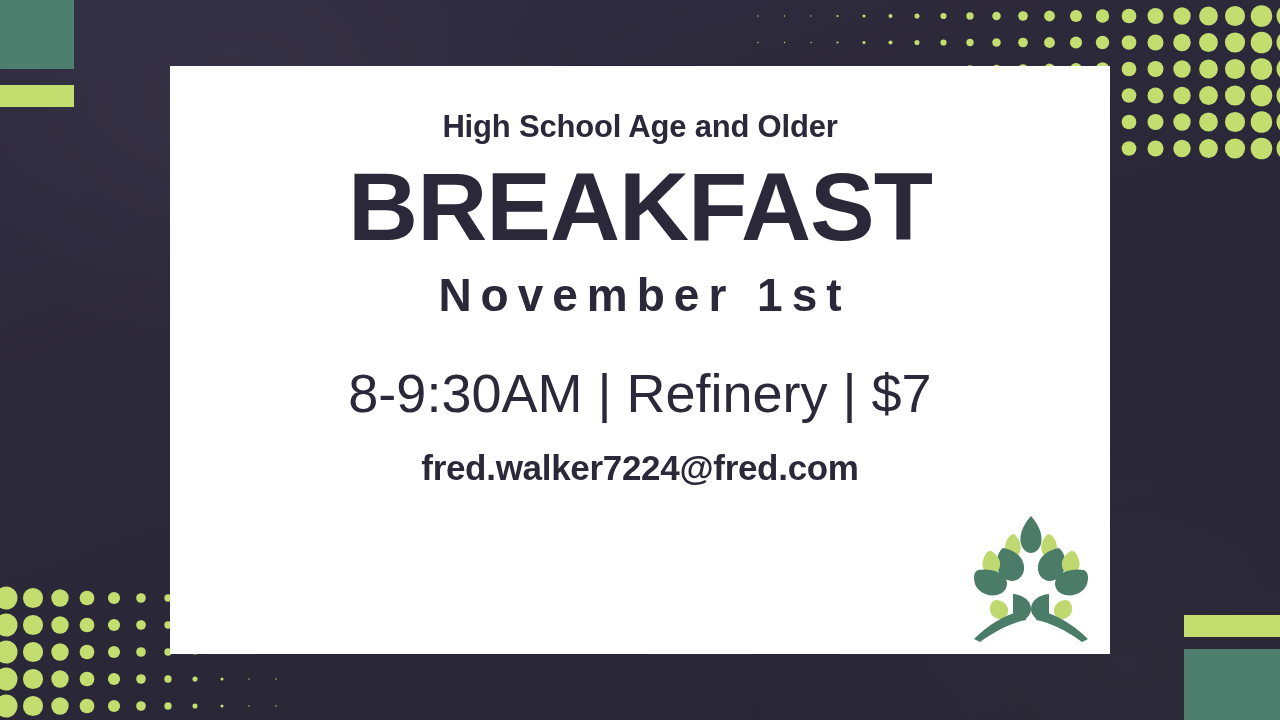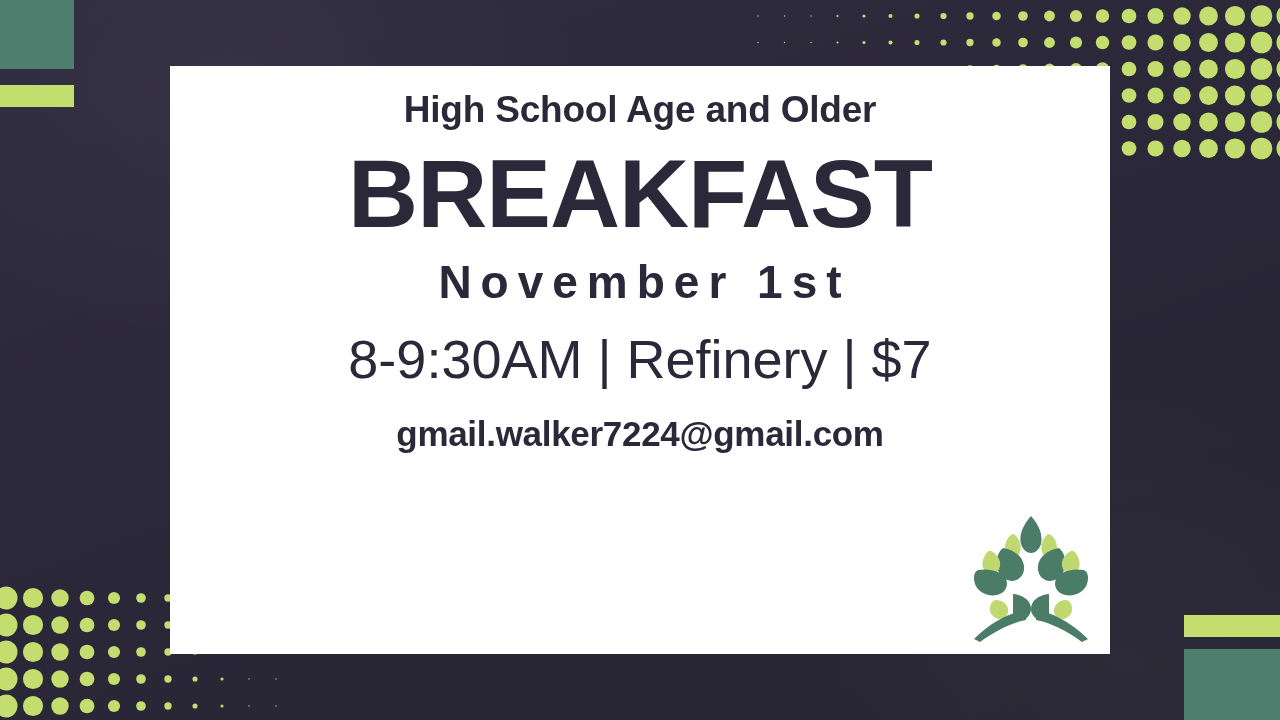--- a/index.html
+++ b/index.html
@@ -71,22 +71,22 @@
   }
   .card-inner {
     position: absolute;
     inset: 0;
     display: flex;
     flex-direction: column;
     align-items: center;
   }
 
   .eyebrow {
-    margin-top: 24px;
-    font-size: 37px;
+    margin-top: 44px;
+    font-size: 31px;
     font-weight: 700;
     letter-spacing: -0.2px;
     color: #2b2839;
     line-height: 1.1;
     text-align: center;
   }
   .headline {
     margin-top: 16px;
     font-size: 97px;
     font-weight: 700;
@@ -100,21 +100,21 @@
   .dateline {
     margin-top: 14px;
     font-size: 46px;
     font-weight: 700;
     letter-spacing: 9px;
     color: #2b2839;
     text-align: center;
     padding-left: 9px;
   }
   .detailline {
-    margin-top: 19px;
+    margin-top: 40px;
     font-size: 54px;
     font-weight: 400;
     letter-spacing: 0px;
     color: #2b2839;
     text-align: right;
   }
   .emailline {
     margin-top: 24px;
     font-size: 35px;
     font-weight: 700;
@@ -341,21 +341,21 @@
       <div class="eyebrow">High School Age and Older</div>
 
       <div class="headline">
         <span class="l2">BREAKFAST</span>
       </div>
 
       <div class="dateline">November 1st</div>
 
       <div class="detailline">8-9:30AM | Refinery | $7</div>
 
-      <div class="emailline">gmail.walker7224@gmail.com</div>
+      <div class="emailline">fred.walker7224@fred.com</div>
     </div>
 
     <div class="logo">
       <svg viewBox="0 0 122 138" aria-hidden="true">
         <g>
 
           <path d="M61 8 C70 18 73 28 71 36 C69 42 65 45 61 45 C57 45 53 42 51 36 C49 28 52 18 61 8 Z
                    M61 30 L61 45" fill="#4a7c68"></path>
 
           <path d="M44 26 C50 31 52 38 50 44 C48 49 43 51 39 49 C35 46 34 40 36 34 C38 29 41 26 44 26 Z" fill="#bfd870"></path>

